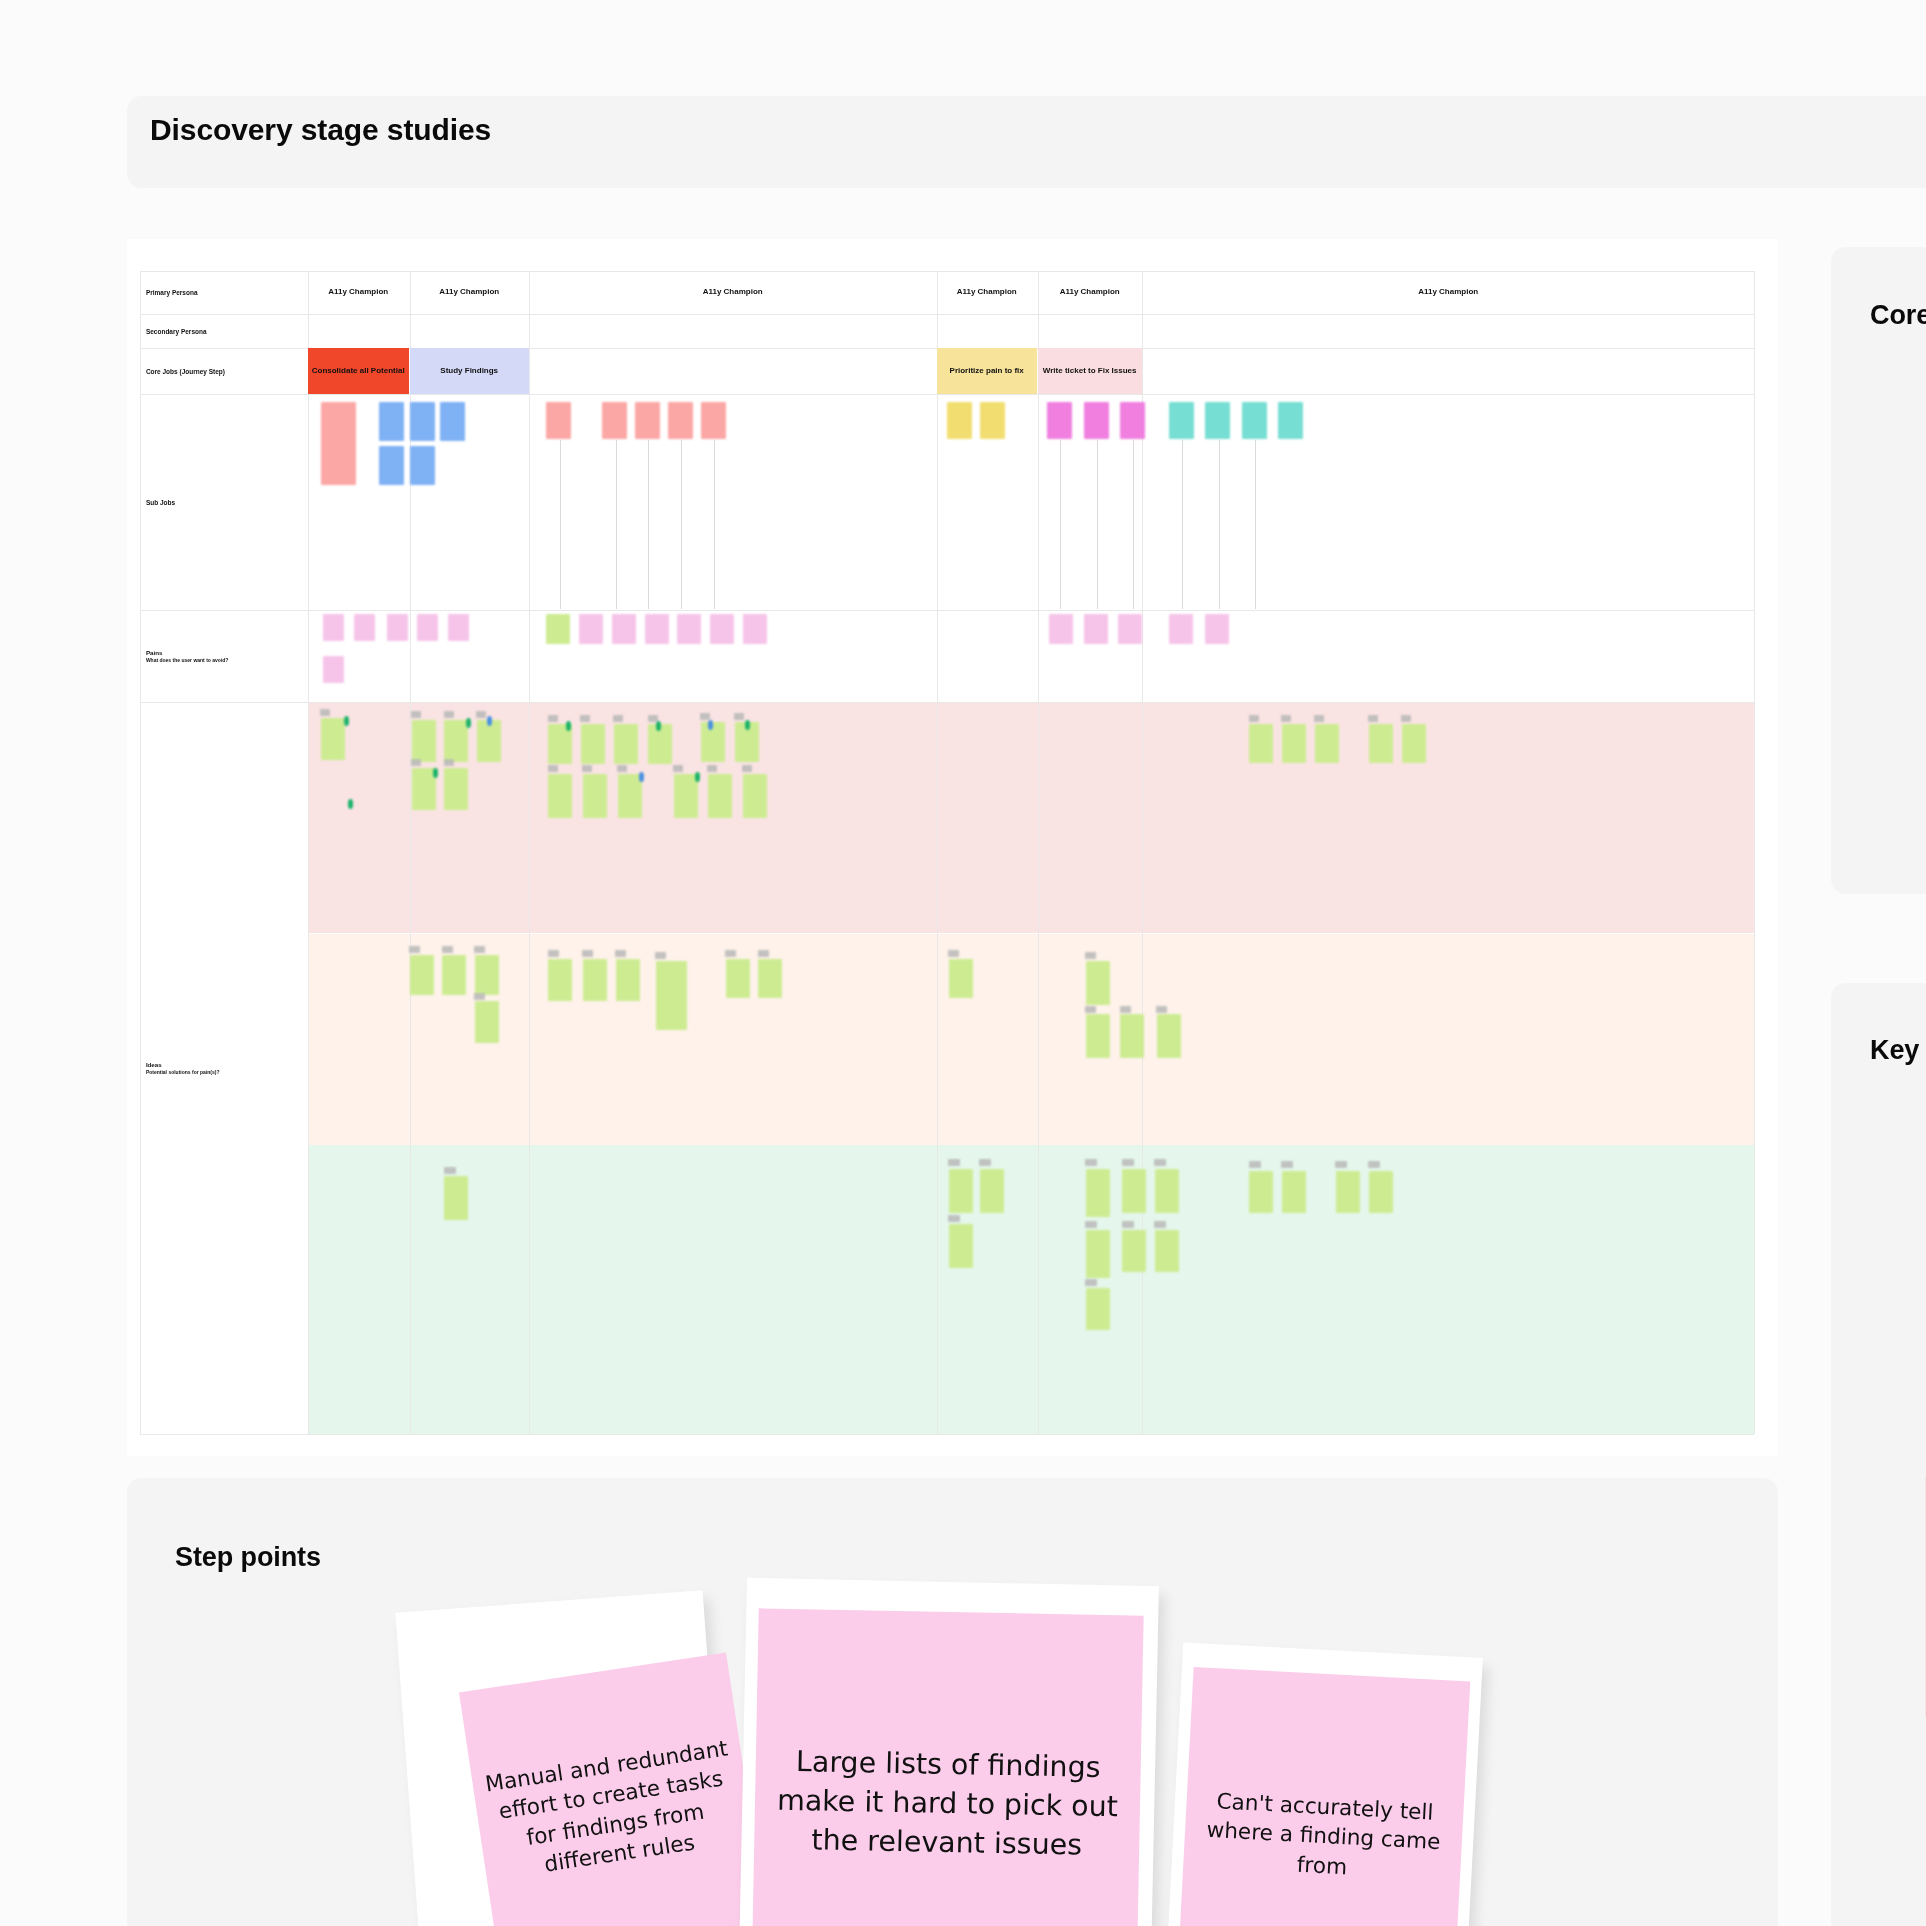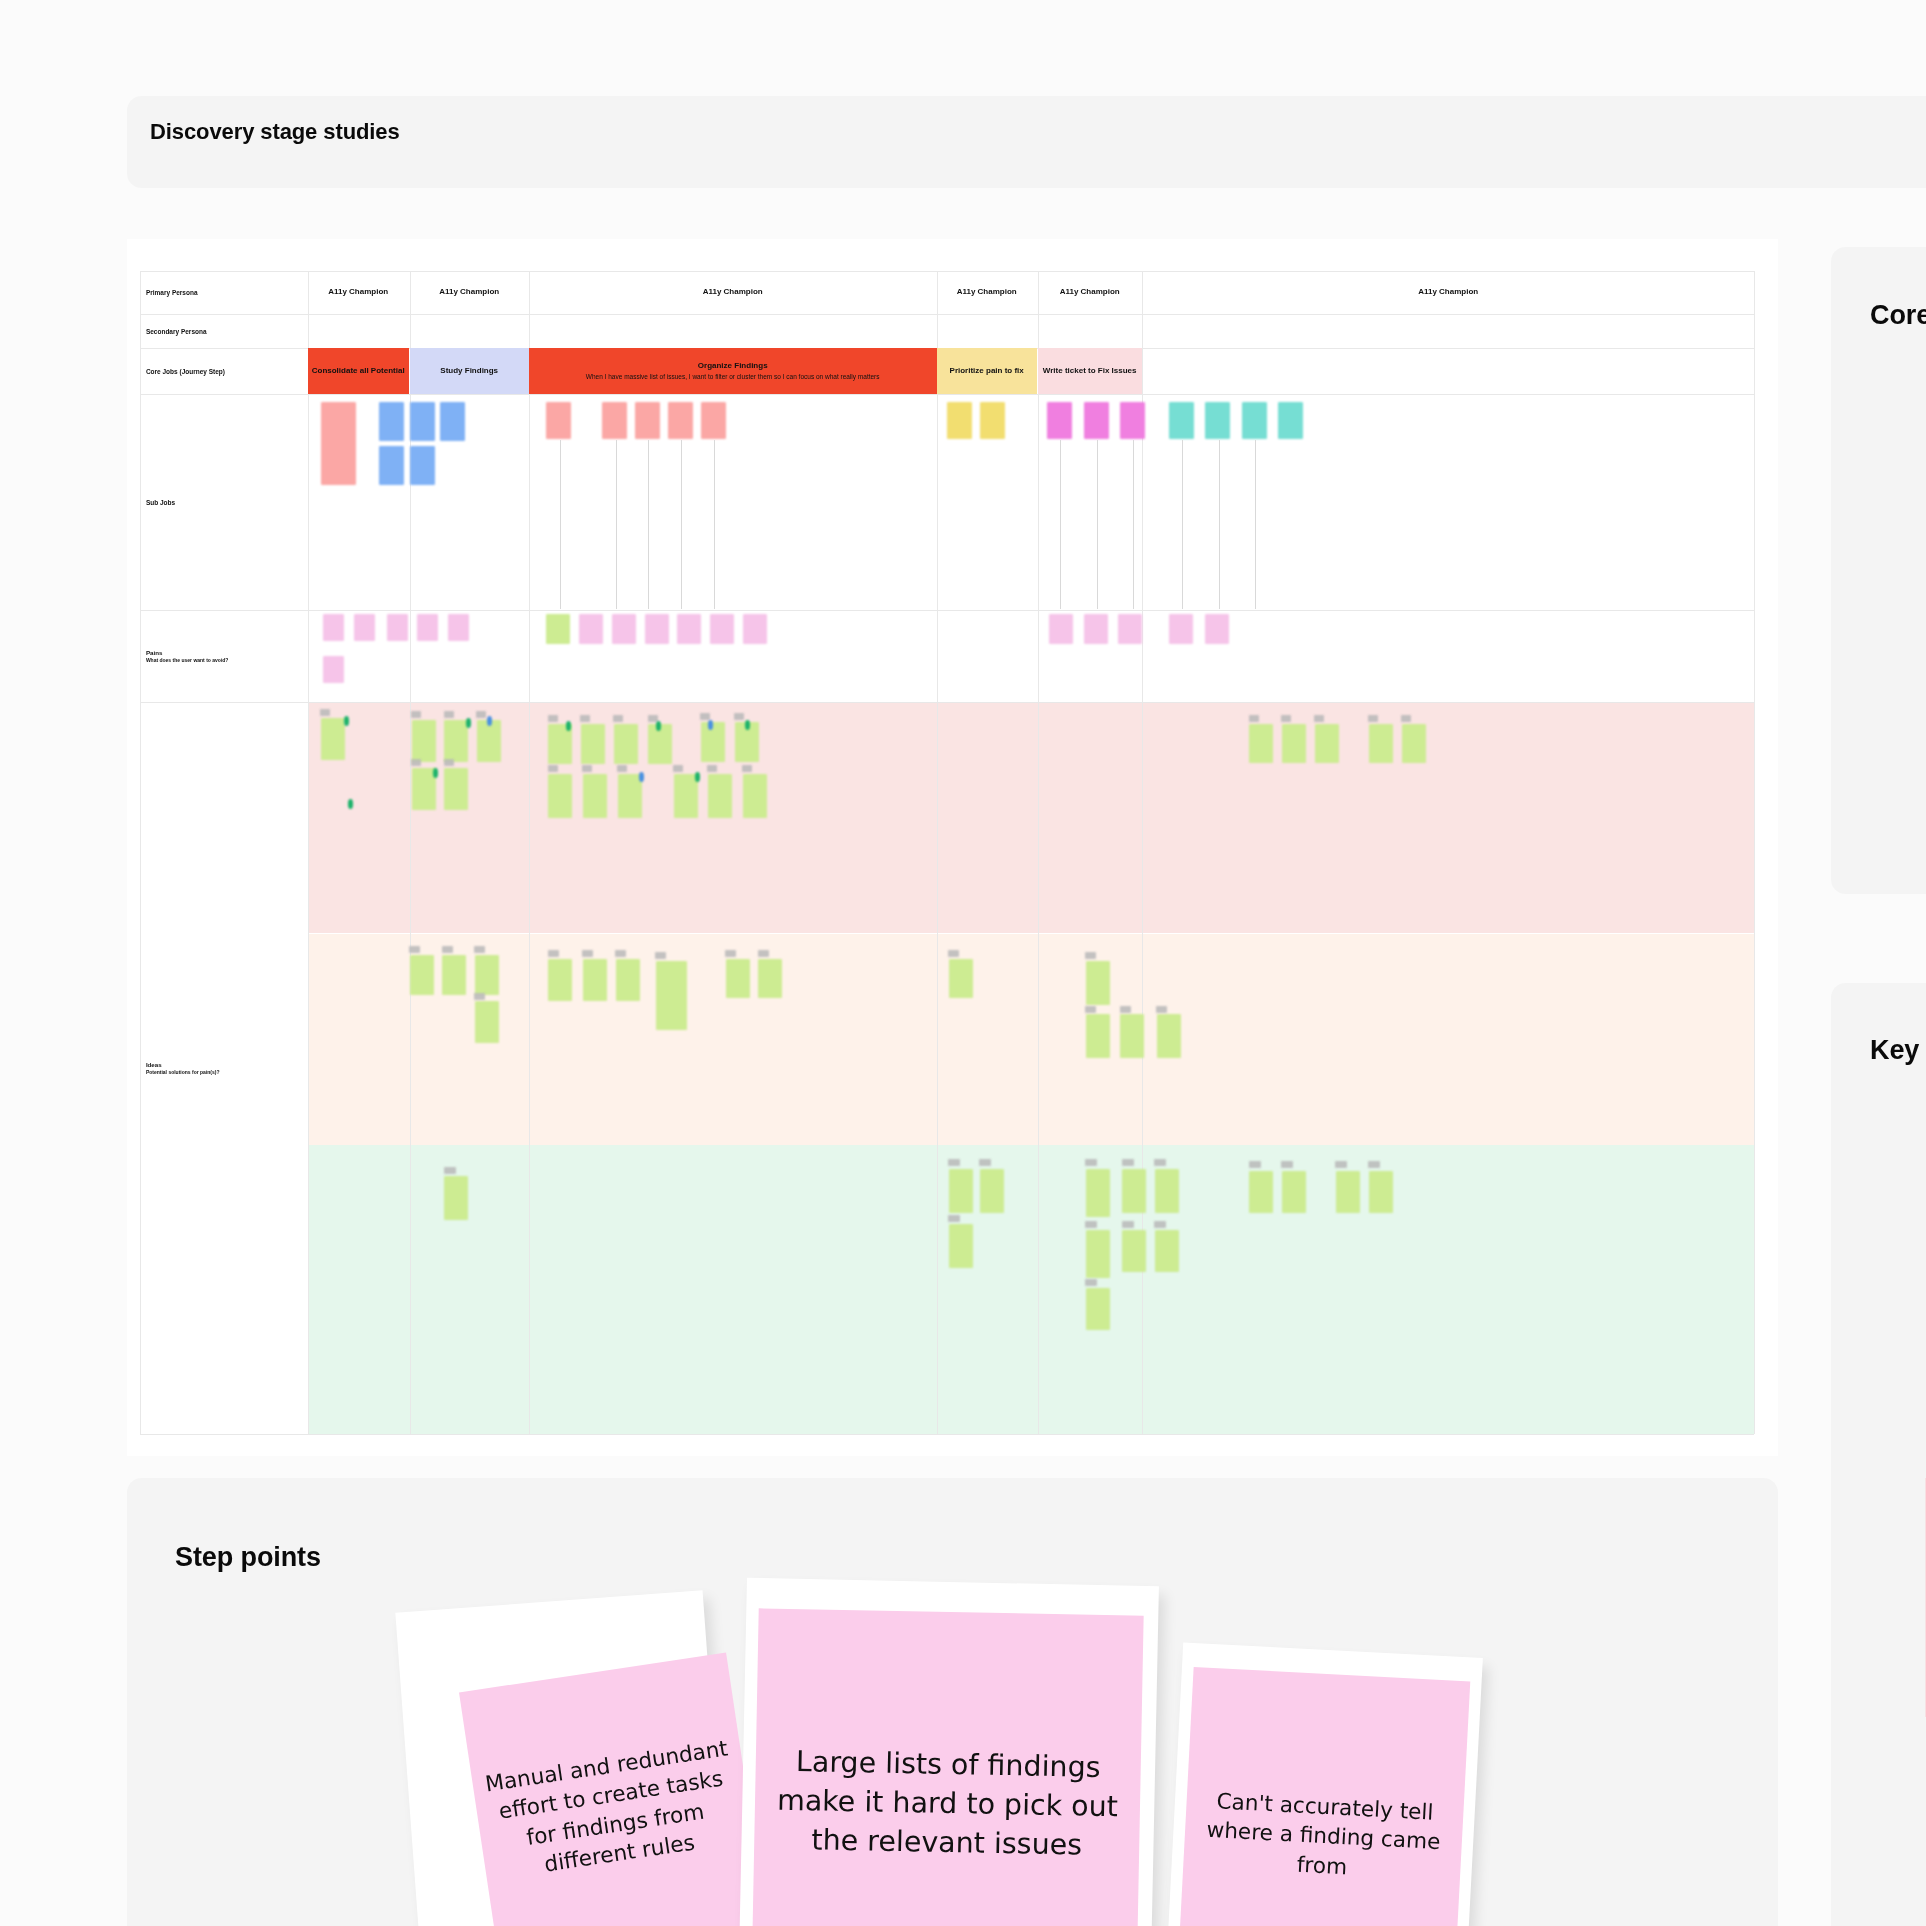--- a/index.html
+++ b/index.html
@@ -22,21 +22,21 @@
     font-weight: bold;
     color: #0a0a0a;
     letter-spacing: -0.1px;
   }
 
   #panel-header { left: 127px;  top: 96px;  width: 2446px; height: 92px; }
   #panel-core   { left: 1831px; top: 247px;  width: 743px; height: 647px; }
   #panel-key    { left: 1831px; top: 983px; width: 743px; height: 1179px; }
   #panel-pain   { left: 127px;  top: 1478px; width: 1651px; height: 684px; }
 
-  #title-discovery { left: 150px;  top: 119px;  font-size: 22px; }
+  #title-discovery { left: 150px;  top: 113px;  font-size: 30px; }
   #title-core      { left: 1870px; top: 300px;  font-size: 27px; }
   #title-key       { left: 1870px; top: 1035px; font-size: 27px; }
   #title-pain      { left: 175px;  top: 1542px; font-size: 27px; }
 
   
   #board {
     position: absolute;
     left: 127px; top: 239px;
     width: 1651px; height: 1217px;
     background: #ffffff;
@@ -169,24 +169,20 @@
         <div class="cell jobcell" style="left: 168px; top: 77px; width: 101px; height: 46px; background: rgb(240, 70, 42);">
           <div class="jt">Consolidate all Potential</div>
         </div>
         <div class="cell" style="left: 270px; top: 0px; width: 119px; height: 43px; font-size: 8px;">A11y Champion</div>
         <div class="cell" style="left: 270px; top: 43px; width: 119px; height: 34px; font-size: 7.3px;"></div>
         <div class="cell jobcell" style="left: 270px; top: 77px; width: 119px; height: 46px; background: rgb(211, 217, 247);">
           <div class="jt">Study Findings</div>
         </div>
         <div class="cell" style="left: 389px; top: 0px; width: 408px; height: 43px; font-size: 8px;">A11y Champion</div>
         <div class="cell" style="left: 389px; top: 43px; width: 408px; height: 34px; font-size: 7.3px;"></div>
-        <div class="cell jobcell" style="left: 389px; top: 77px; width: 408px; height: 46px; background: rgb(240, 70, 42);">
-          <div class="jt">Organize Findings</div>
-          <div class="jd">When I have massive list of issues, I want to filter or cluster them so I can focus on what really matters</div>
-        </div>
         <div class="cell" style="left: 797px; top: 0px; width: 100px; height: 43px; font-size: 8px;">A11y Champion</div>
         <div class="cell" style="left: 797px; top: 43px; width: 100px; height: 34px; font-size: 7.3px;"></div>
         <div class="cell jobcell" style="left: 797px; top: 77px; width: 100px; height: 46px; background: rgb(248, 227, 155);">
           <div class="jt">Prioritize pain to fix</div>
         </div>
         <div class="cell" style="left: 898px; top: 0px; width: 104px; height: 43px; font-size: 8px;">A11y Champion</div>
         <div class="cell" style="left: 898px; top: 43px; width: 104px; height: 34px; font-size: 7.3px;"></div>
         <div class="cell jobcell" style="left: 898px; top: 77px; width: 104px; height: 46px; background: rgb(250, 221, 224);">
           <div class="jt">Write ticket to Fix Issues</div>
         </div>

